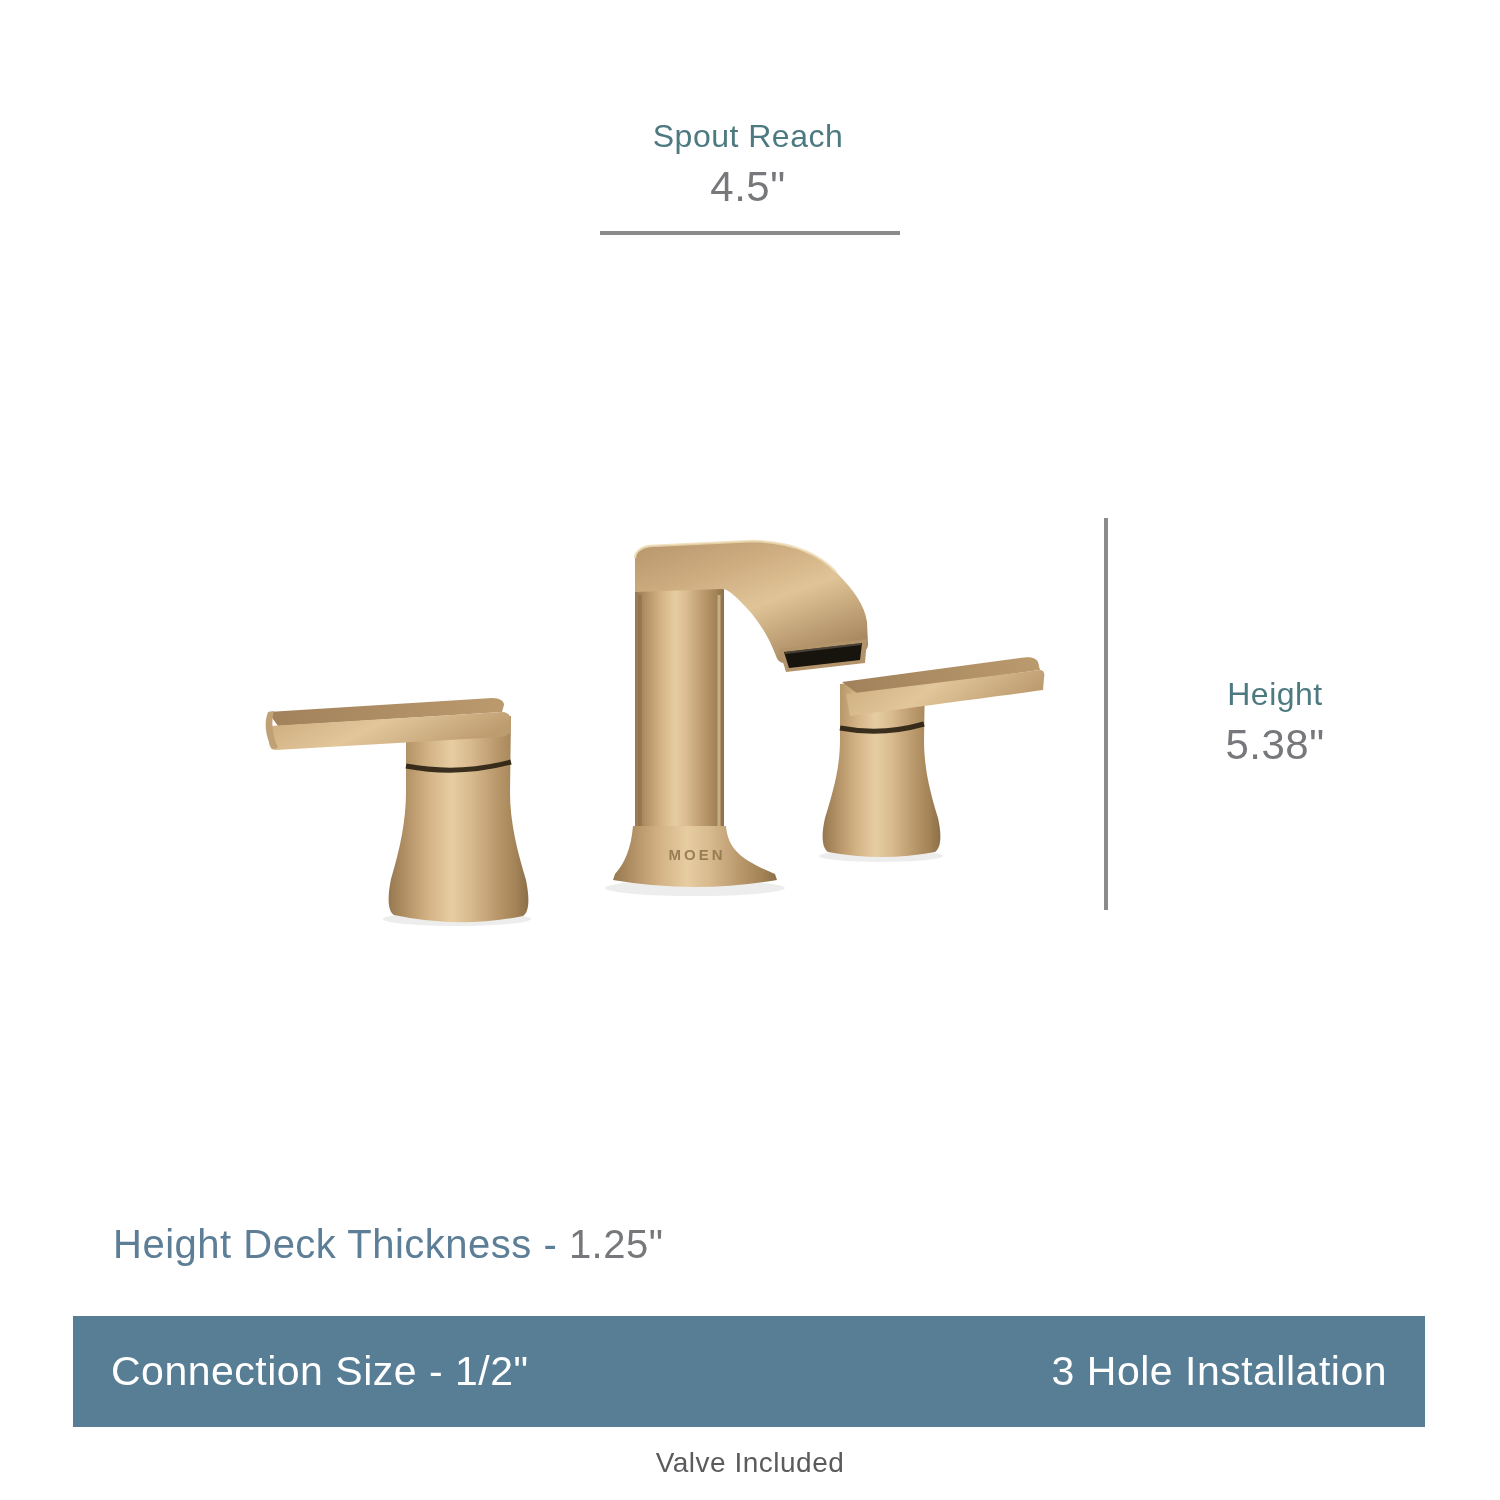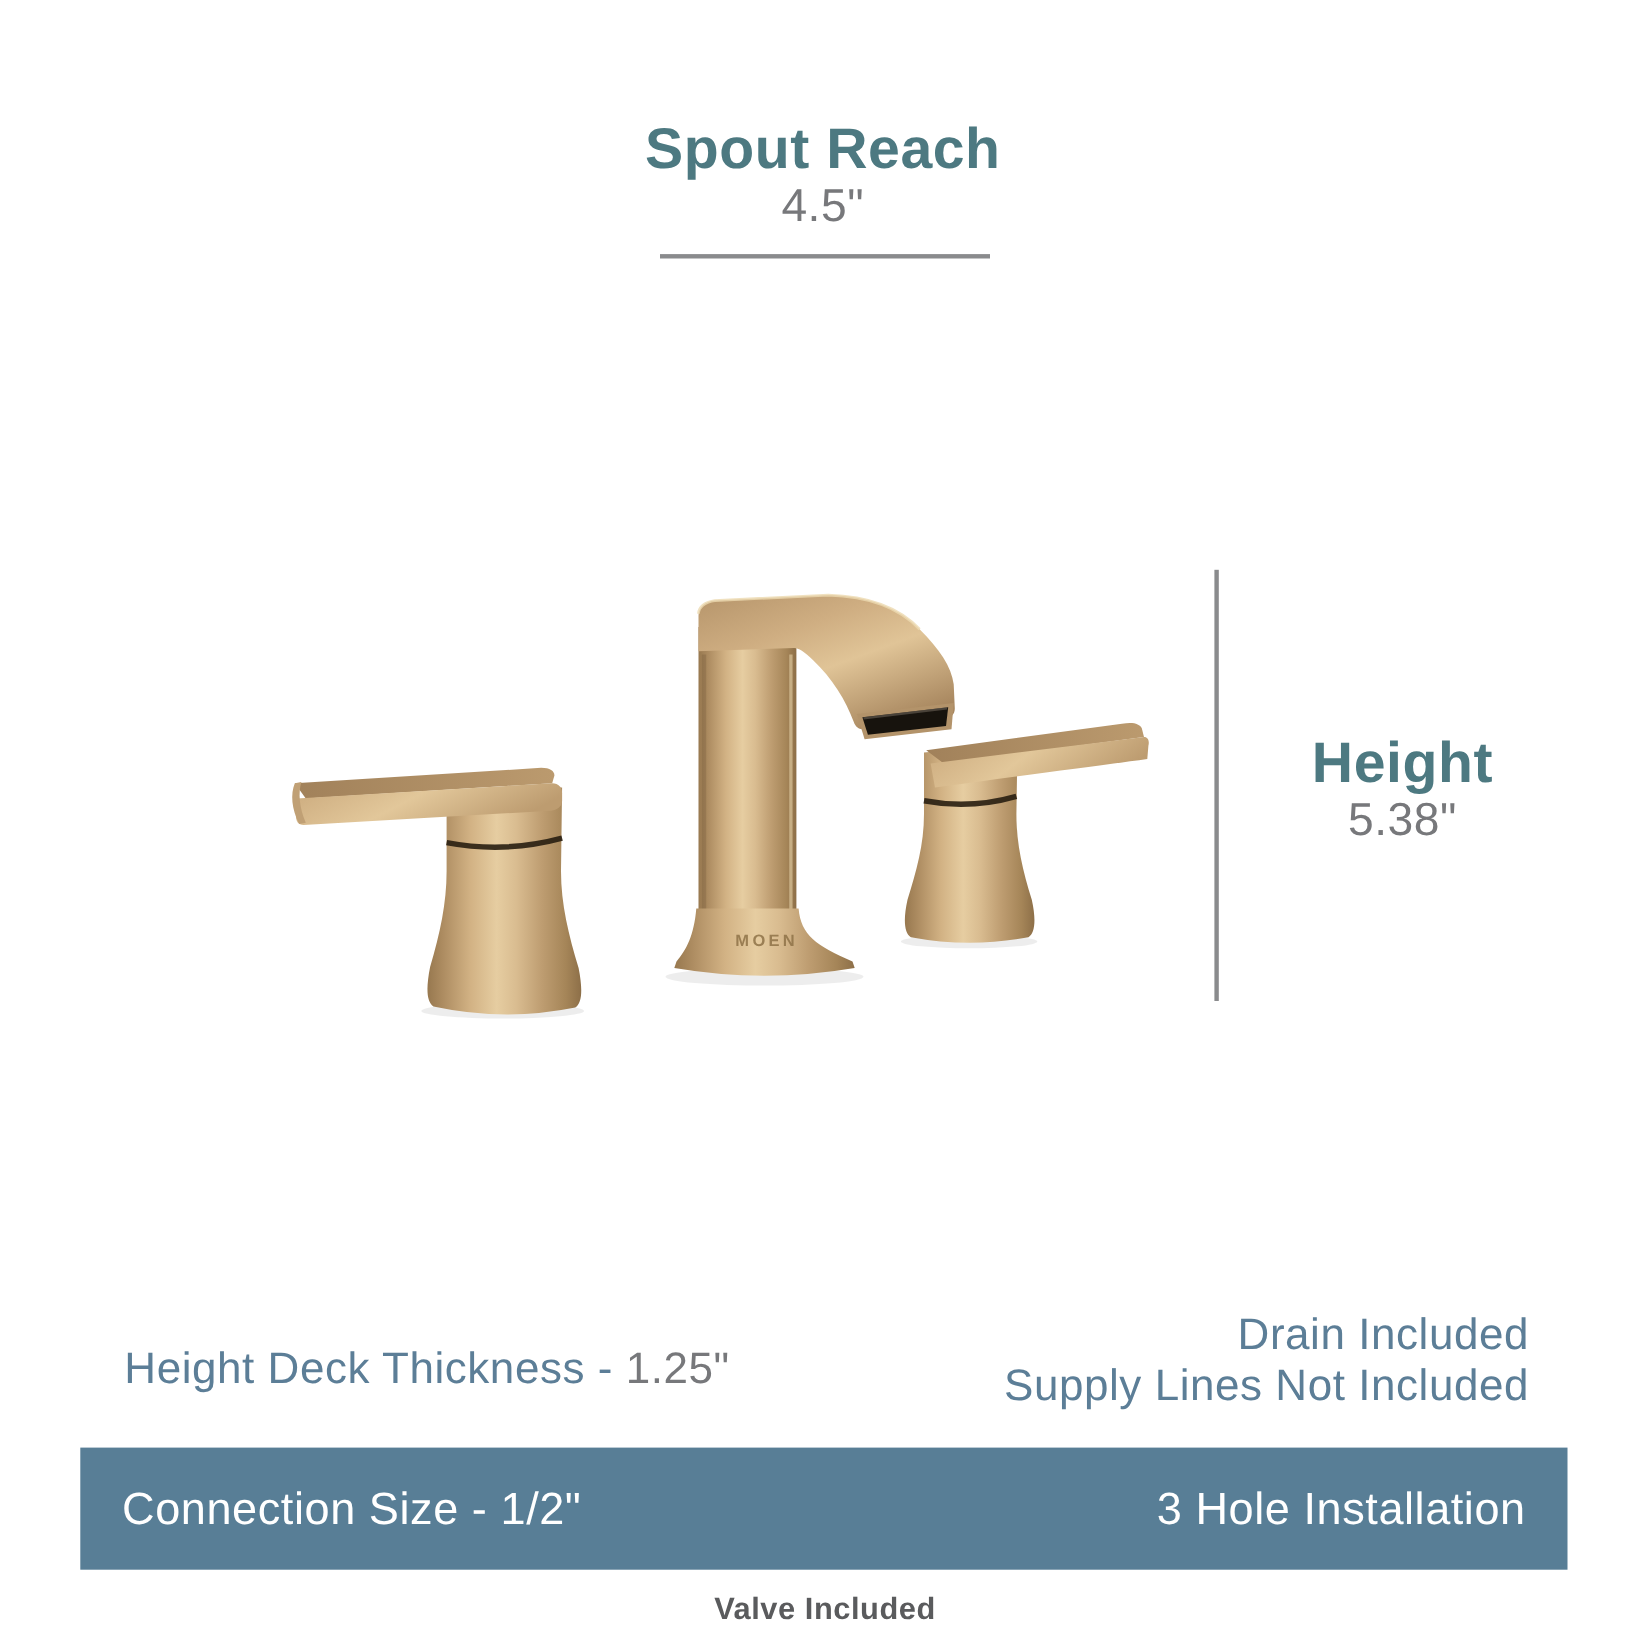--- a/index.html
+++ b/index.html
@@ -2,42 +2,42 @@
 <html><head>
 <meta charset="utf-8">
 <style>
   html,body{margin:0;padding:0;background:#fff;}
   .page{
     position:relative;width:1500px;height:1500px;background:#ffffff;
     font-family:"Liberation Sans",sans-serif;overflow:hidden;
   }
   
   .spout-annot{position:absolute;left:573px;top:110px;width:350px;text-align:center;}
-  .annot-label{font-size:52px;font-weight:700;color:#4d7981;letter-spacing:.5px;line-height:52px;}
+  .annot-label{font-size:32px;font-weight:400;color:#4d7981;letter-spacing:.5px;line-height:52px;}
   .annot-value{font-size:42px;font-weight:400;color:#77787b;letter-spacing:.5px;line-height:50px;}
   .hline{position:absolute;left:600px;top:231px;width:300px;height:4px;background:#8a8b8d;}
   
   .vline{position:absolute;left:1104px;top:518px;width:4px;height:392px;background:#8a8b8d;}
   .height-annot{position:absolute;left:1185px;top:668px;width:180px;text-align:center;}
   
   .faucet{position:absolute;left:230px;top:500px;width:850px;height:450px;}
   
   .deck{position:absolute;left:113px;top:1222px;font-size:40px;letter-spacing:.5px;}
   .deck .lbl{color:#5c7e97;}
   .deck .val{color:#77787b;}
   .notes{position:absolute;right:110px;top:1190px;text-align:right;font-size:40px;
          line-height:47px;color:#5c7e97;letter-spacing:.5px;}
   .banner{
     position:absolute;left:73px;top:1316px;width:1352px;height:111px;background:#587e96;
     display:flex;align-items:center;justify-content:space-between;
     padding:0 38px;box-sizing:border-box;
   }
   .banner span{font-size:41px;color:#ffffff;letter-spacing:.5px;}
   .valve{position:absolute;left:0;top:1447px;width:100%;text-align:center;
-         font-size:28px;color:#5a5b5d;letter-spacing:.5px;font-weight:bold;}
+         font-size:28px;color:#5a5b5d;letter-spacing:.5px;}
 </style>
 </head>
 <body>
 
 <div class="page">
 
   <div class="spout-annot">
     <div class="annot-label">Spout Reach</div>
     <div class="annot-value">4.5"</div>
   </div>
@@ -115,24 +115,20 @@
   <div class="vline"></div>
   <div class="height-annot">
     <div class="annot-label">Height</div>
     <div class="annot-value">5.38"</div>
   </div>
 
   <div class="deck">
     <span class="lbl">Height Deck Thickness - </span><span class="val">1.25"</span>
   </div>
 
-  <div class="notes">
-    <div>Drain Included</div>
-    <div>Supply Lines Not Included</div>
-  </div>
 
   <div class="banner">
     <span>Connection Size - 1/2"</span>
     <span>3 Hole Installation</span>
   </div>
 
   <div class="valve">Valve Included</div>
 
 </div>
 

